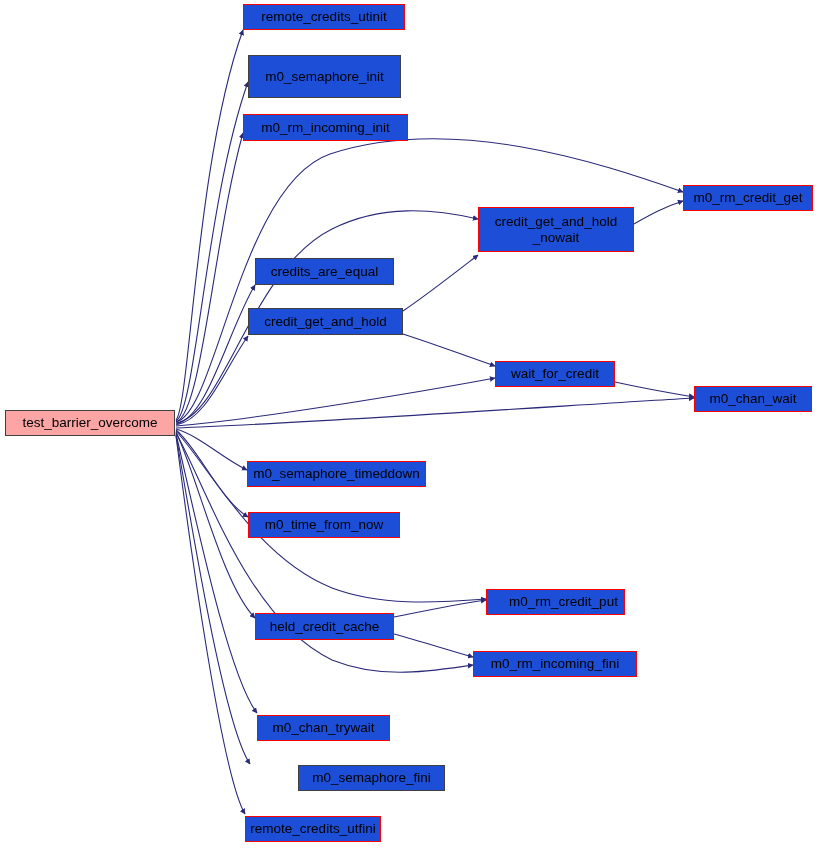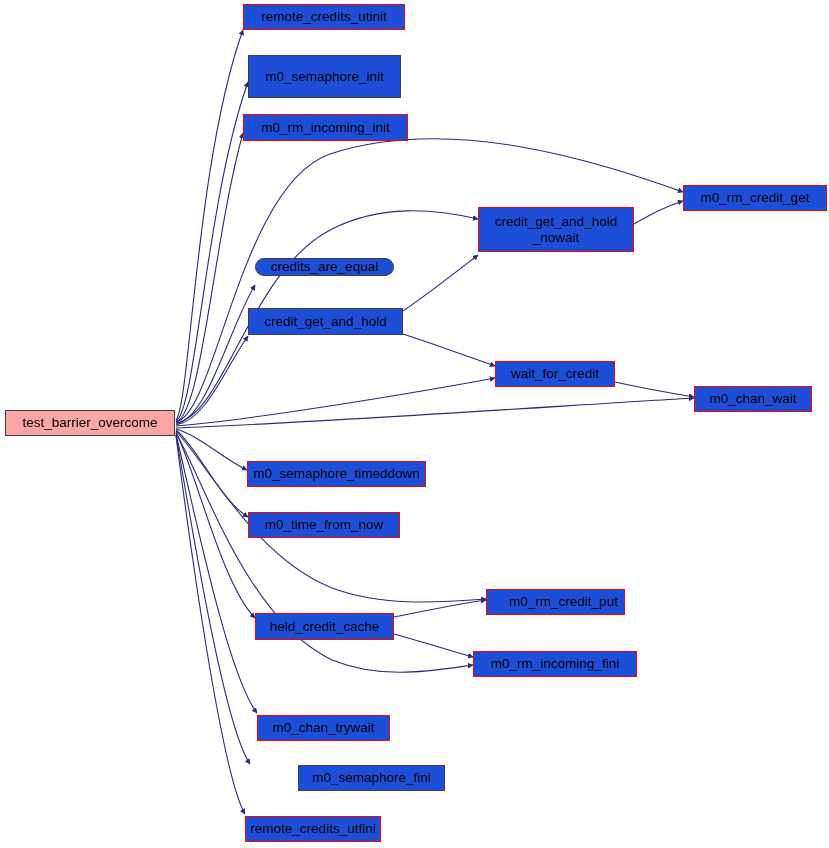--- a/index.html
+++ b/index.html
@@ -86,24 +86,24 @@
         <path d="M615,382 C642,388 670,393 694,397" marker-end="url(#arrow)"></path>
         <path d="M394,617 C424,611 458,604 486,600" marker-end="url(#arrow)"></path>
         <path d="M394,634 C420,641 448,650 473,657" marker-end="url(#arrow)"></path>
       </g>
   </svg>
   <div id="nodes-group">
       <div class="gnode root" style="left: 5px; top: 410px; width: 170px; height: 26px;"><span class="gnode-label">test_barrier_overcome</span></div>
       <div class="gnode" style="left: 243px; top: 4px; width: 162px; height: 26px;"><span class="gnode-label">remote_credits_utinit</span></div>
       <div class="gnode black" style="left: 248px; top: 55px; width: 153px; height: 43px;"><span class="gnode-label">m0_semaphore_init</span></div>
       <div class="gnode" style="left: 243px; top: 106px; width: 165px; height: 27px; margin-top: 8px;"><span class="gnode-label">m0_rm_incoming_init</span></div>
-      <div class="gnode" style="left: 683px; top: 185px; width: 144px; height: 26px;"><span class="gnode-label">m0_rm_credit_get</span></div>
+      <div class="gnode" style="left: 683px; top: 185px; width: 130px; height: 26px;"><span class="gnode-label">m0_rm_credit_get</span></div>
       <div class="gnode" style="left: 478px; top: 207px; width: 156px; height: 45px;"><span class="gnode-label">credit_get_and_hold
 _nowait</span></div>
-      <div class="gnode black" style="left: 255px; top: 258px; width: 139px; height: 18px; border-radius: 12px;"><span class="gnode-label">credits_are_equal</span></div>
+      <div class="gnode black" style="left: 255px; top: 258px; width: 139px; height: 27px;"><span class="gnode-label">credits_are_equal</span></div>
       <div class="gnode black" style="left: 248px; top: 308px; width: 155px; height: 27px;"><span class="gnode-label">credit_get_and_hold</span></div>
       <div class="gnode" style="left: 495px; top: 361px; width: 120px; height: 26px;"><span class="gnode-label">wait_for_credit</span></div>
       <div class="gnode" style="left: 694px; top: 386px; width: 118px; height: 26px;"><span class="gnode-label">m0_chan_wait</span></div>
       <div class="gnode" style="left: 247px; top: 461px; width: 179px; height: 26px; text-align: right;"><span class="gnode-label">m0_semaphore_timeddown</span></div>
       <div class="gnode" style="left: 248px; top: 512px; width: 152px; height: 26px; text-align: center;"><span class="gnode-label">m0_time_from_now</span></div>
       <div class="gnode" style="left: 486px; top: 589px; width: 139px; height: 26px; padding-left: 16px;"><span class="gnode-label">m0_rm_credit_put</span></div>
       <div class="gnode" style="left: 255px; top: 613px; width: 139px; height: 27px;"><span class="gnode-label">held_credit_cache</span></div>
       <div class="gnode" style="left: 473px; top: 651px; width: 164px; height: 26px;"><span class="gnode-label">m0_rm_incoming_fini</span></div>
       <div class="gnode" style="left: 257px; top: 715px; width: 133px; height: 26px;"><span class="gnode-label">m0_chan_trywait</span></div>
       <div class="gnode black" style="left: 250px; top: 765px; width: 147px; height: 26px; margin-left: 48px;"><span class="gnode-label">m0_semaphore_fini</span></div>

